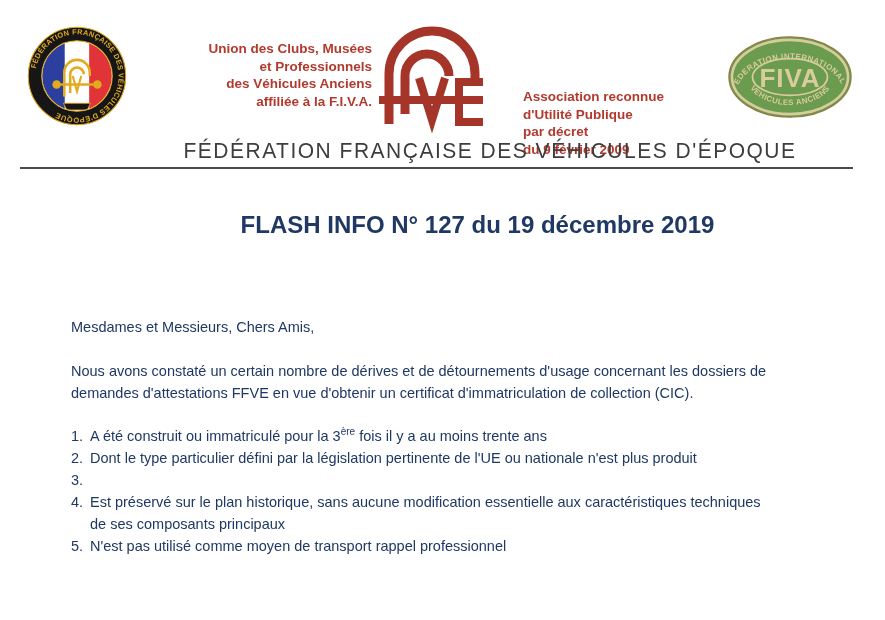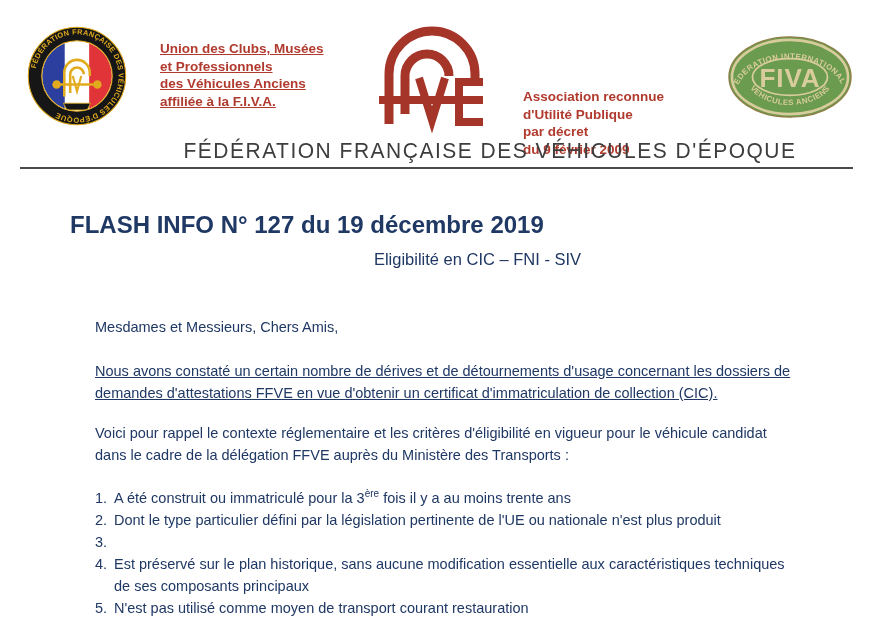--- a/index.html
+++ b/index.html
@@ -11,44 +11,44 @@
   html,body{margin:0;padding:0;background:#888;}
   .page{
     position:relative; width:885px; height:620px; background:#ffffff;
     font-family:"Liberation Sans", sans-serif; overflow:hidden; margin:0 auto;
   }
   .roundel{position:absolute; left:26px; top:24px; width:102px; height:104px;}
   .red-script{
     position:absolute; color:var(--text-red); font-weight:bold;
     font-size:13.5px; line-height:17.5px; white-space:pre-line;
   }
-  .union-block{left:160px; top:40px; width:212px; text-align:left;text-decoration:underline;}
+  .union-block{left:160px; top:40px; width:212px; text-align:right;}
   .assoc-block{left:523px; top:40px; width:210px; text-align:left;margin-top:48px;}
   .monogram{position:absolute; left:379px; top:26px; width:108px; height:110px;}
   .fiva{position:absolute; left:724px; top:36px; width:132px; height:82px;}
   .org-name{
     position:absolute; left:95px; right:0; top:139px; text-align:center;
     color:var(--header-gray); font-size:21px; font-weight:400; letter-spacing:1.5px;
     transform:scaleY(1.05);
   }
   .rule{position:absolute; left:20px; right:32px; top:167px; border-top:2px solid var(--rule-gray); height:0;}
   .doc-title{
-    position:absolute; left:70px; right:0; top:211px; 
+    position:absolute; left:70px; right:0; top:211px; text-align:center;
     color:var(--navy); font-size:24px; font-weight:bold;
   }
   .doc-subtitle{
     position:absolute; left:70px; right:0; top:250px; text-align:center;
     color:var(--navy); font-size:16.5px; font-weight:400;
   }
   .body{
     position:absolute; left:71px; top:316px; width:770px;
-    color:var(--navy); font-size:14.5px; line-height:22px;margin-left:24px;
+    color:var(--navy); font-size:14.5px; line-height:22px;
   }
   .body p{margin:0; white-space:pre-line;}
-  .p1{margin-top:22px !important;text-decoration:underline;}
+  .p1{margin-top:22px !important;}
   .p2{margin-top:18px !important;}
   .list{margin-top:21px;}
   .li{display:flex; align-items:flex-start;}
   .li .num{flex:none; width:19px;}
   .li .txt{white-space:pre-line;}
   .sup{font-size:10px; vertical-align:super; line-height:0;}
   svg text{font-family:"Liberation Sans", sans-serif;}
 </style>
 </head>
 <body>
@@ -119,45 +119,42 @@
     <text x="71" y="58" text-anchor="middle" style="font-size:30px; font-weight:bold; letter-spacing:1px; fill:var(--fiva-cream)">FIVA</text>
     <text text-anchor="middle" style="font-size:9px; letter-spacing:0.5px; fill:var(--fiva-cream); font-weight:bold">
       <textPath href="#fivaBottom" startOffset="50%">VEHICULES ANCIENS</textPath>
     </text>
   </svg>
 
   <div class="org-name">FÉDÉRATION FRANÇAISE DES VÉHICULES D'ÉPOQUE</div>
   <div class="rule"></div>
 
   <div class="doc-title">FLASH INFO N° 127 du 19 décembre 2019</div>
-  <div class="doc-subtitle">Eligibilité en CIC – FNI - SIV</div>
 
   <div class="body">
     <p>Mesdames et Messieurs, Chers Amis,</p>
     <p class="p1">Nous avons constaté un certain nombre de dérives et de détournements d'usage concernant les dossiers de
 demandes d'attestations FFVE en vue d'obtenir un certificat d'immatriculation de collection (CIC).</p>
-    <p class="p2">Voici pour rappel le contexte réglementaire et les critères d'éligibilité en vigueur pour le véhicule candidat
-dans le cadre de la délégation FFVE auprès du Ministère des Transports :</p>
 
     <div class="list">
       <div class="li">
         <span class="num">1.</span>
         <span class="txt"><span>A été construit ou immatriculé pour la 3</span><span class="sup">ère</span><span> fois il y a au moins trente ans</span></span>
       </div>
       <div class="li">
         <span class="num">2.</span>
         <span class="txt">Dont le type particulier défini par la législation pertinente de l'UE ou nationale n'est plus produit</span>
       </div>
       <div class="li">
         <span class="num">3.</span>
       </div>
       <div class="li">
         <span class="num">4.</span>
         <span class="txt">Est préservé sur le plan historique, sans aucune modification essentielle aux caractéristiques techniques
 de ses composants principaux</span>
       </div>
       <div class="li">
         <span class="num">5.</span>
-        <span class="txt">N'est pas utilisé comme moyen de transport courant restauration</span>
+        <span class="txt">N'est pas utilisé comme moyen de transport rappel professionnel</span>
       </div>
     </div>
   </div>
 </div>
 
 </body></html>

